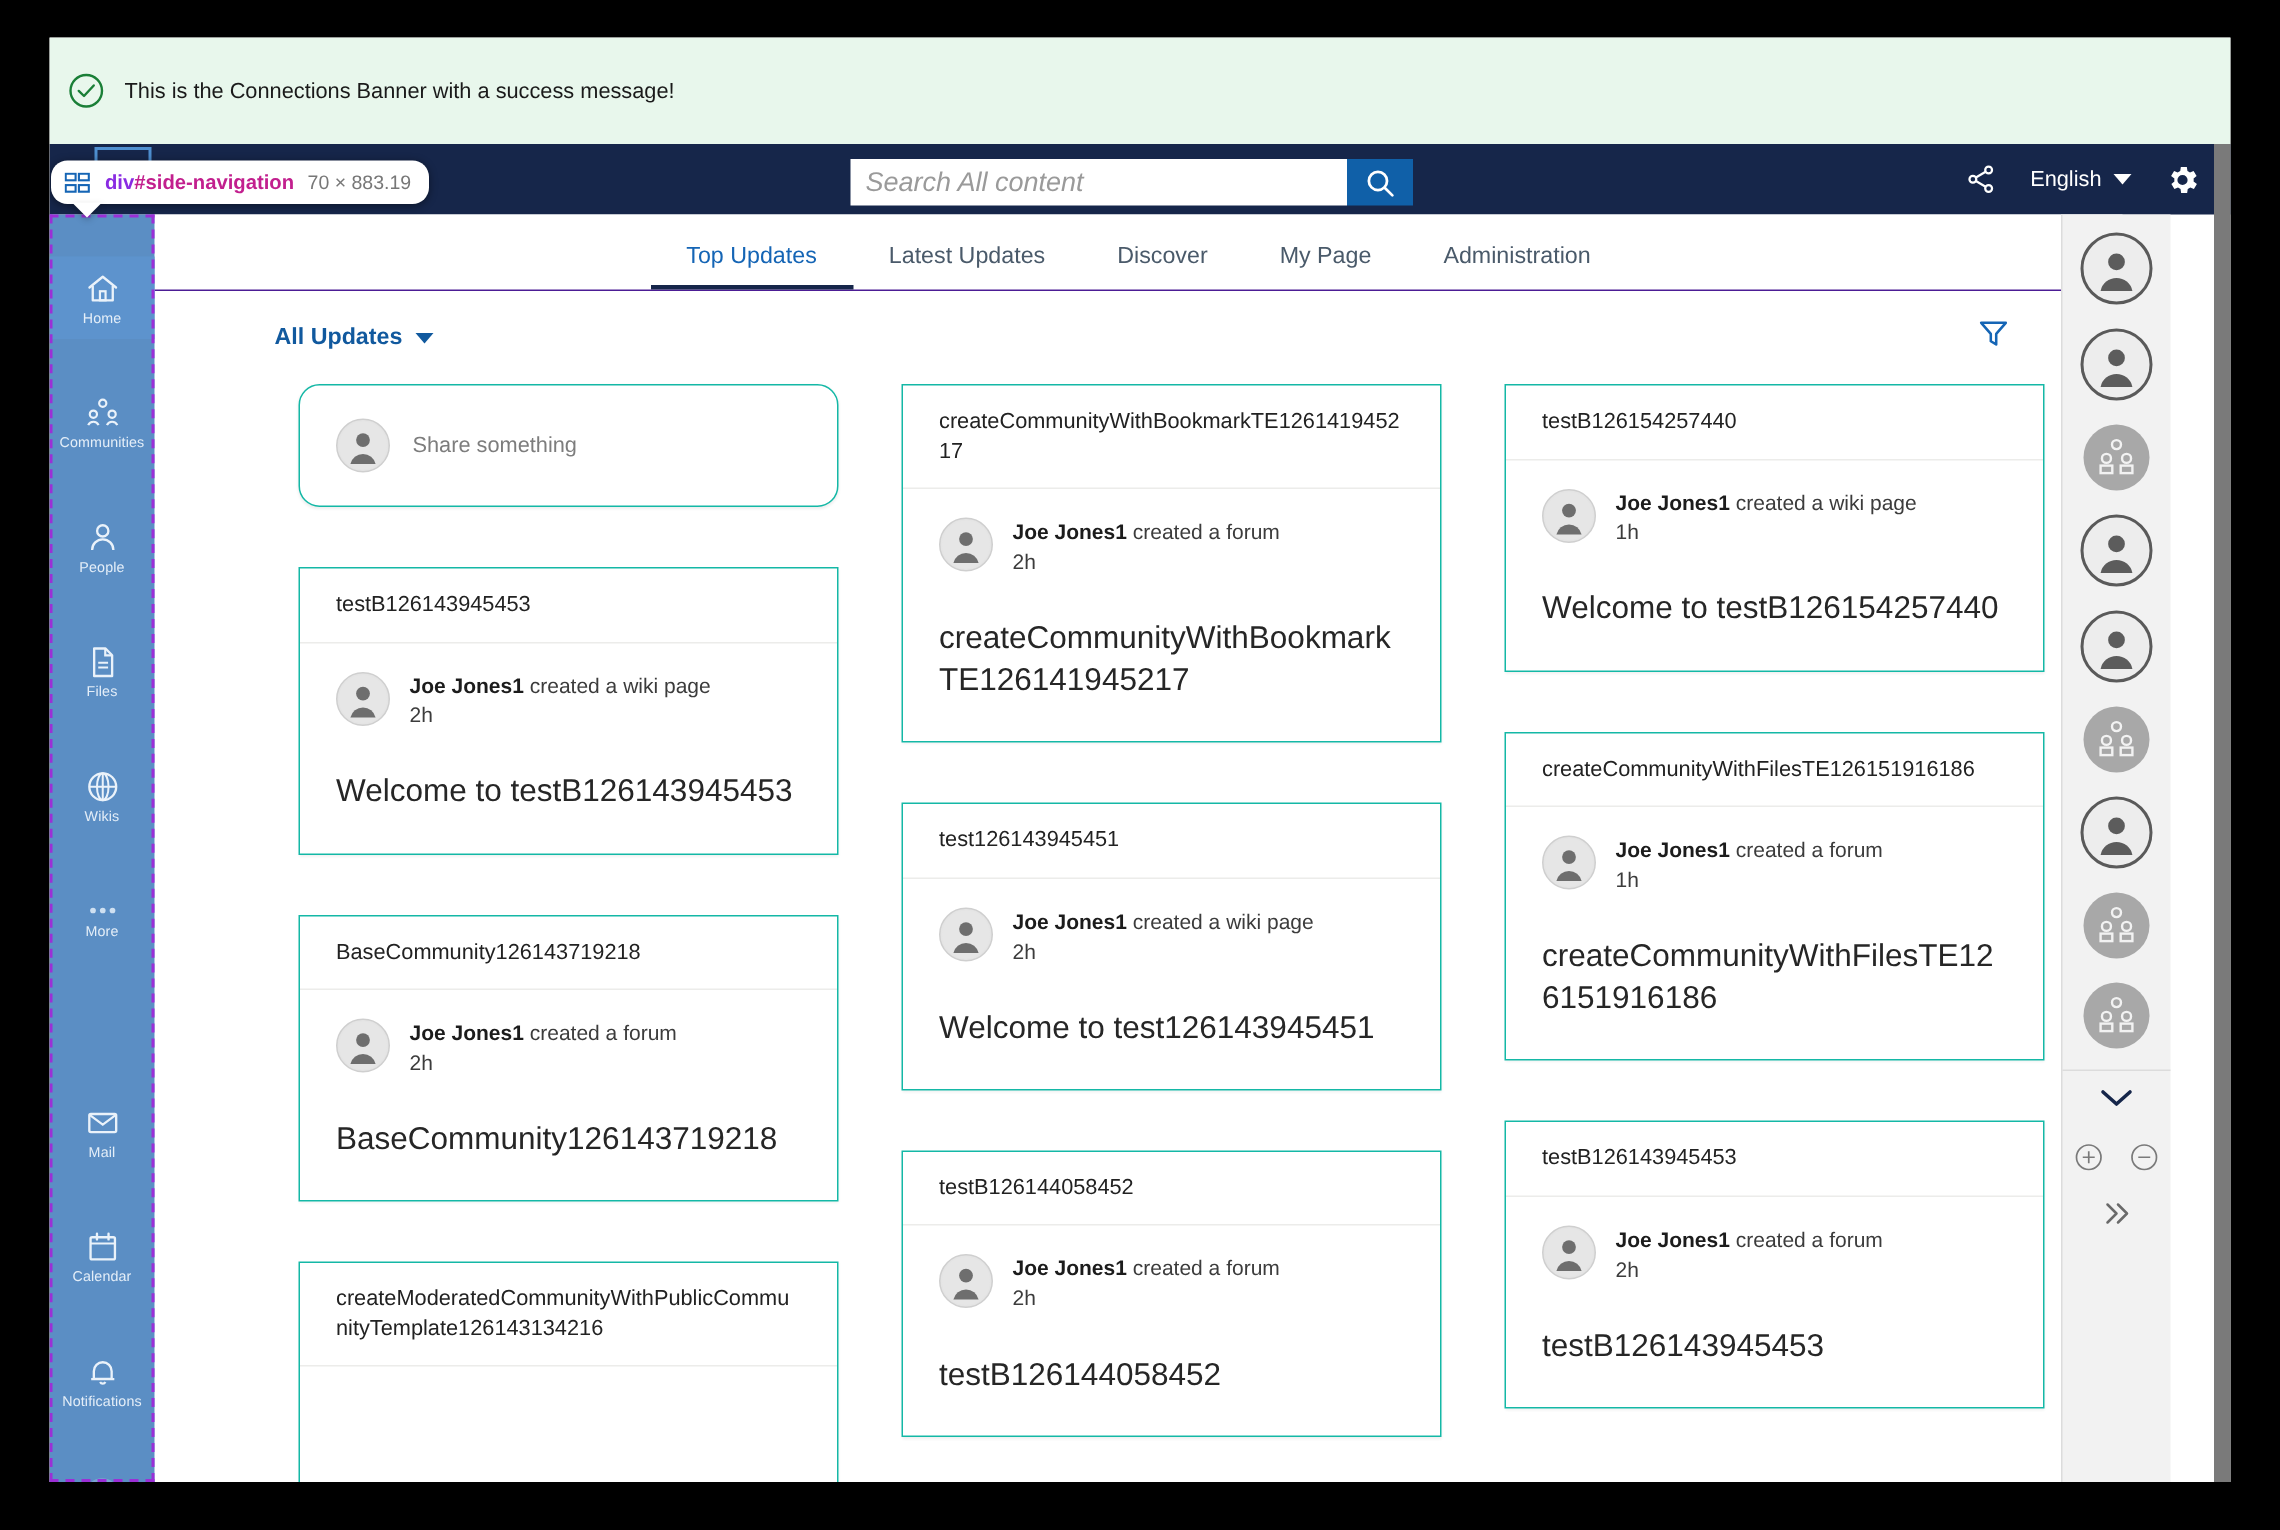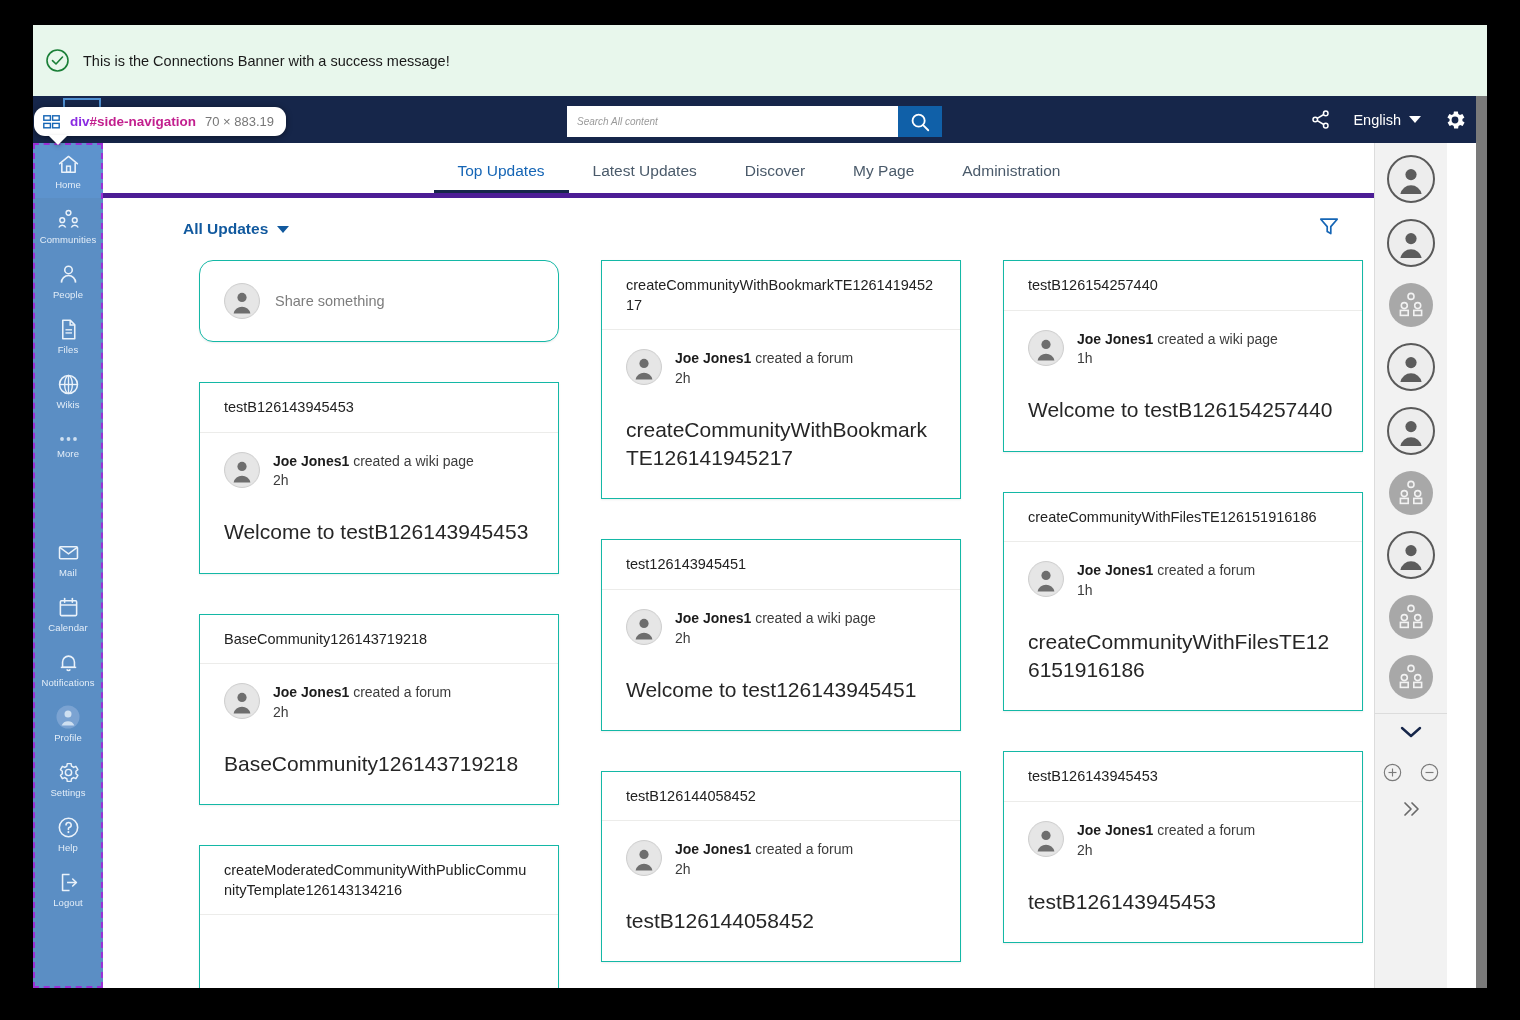--- a/index.html
+++ b/index.html
@@ -78,21 +78,21 @@
     left: 534px;
     top: 10px;
     width: 375px;
     height: 31px;
     display: flex;
   }
   #topbar input.search {
     flex: 1;
     border: none;
     outline: none;
-    font-size: 10px;
+    font-size: 18px;
     font-style: italic;
     color: #444;
     padding: 0 10px;
     background: #ffffff;
     font-family: "Liberation Sans", sans-serif;
   }
   #topbar input.search::placeholder {
     color: #9a9a9a;
     font-style: italic;
   }
@@ -182,20 +182,21 @@
   #side-nav .nav-group-top { padding-top: 0; }
   .nav-item {
     height: 55px;
     display: flex;
     flex-direction: column;
     align-items: center;
     justify-content: center;
     color: #e4eef8;
     cursor: pointer;
     user-select: none;
+    margin-top: 28px;
   }
   .nav-item.active { background: #5d93cd; }
   .nav-item .label {
     font-size: 9.5px;
     margin-top: 3px;
     letter-spacing: .1px;
     line-height: 1;
   }
   .nav-item svg { display: block; }
   #side-nav .spacer { height: 58px; }
@@ -205,21 +206,21 @@
     position: absolute;
     left: 70px;
     top: 118px;
     width: 1312px;
     height: 845px;
     background: #ffffff;
     overflow: hidden;
   }
   #tabs {
     height: 50px;
-    border-bottom: 5px solid #4c1d95;
+    border-bottom: 1px solid #4c1d95;
     display: flex;
     align-items: flex-end;
     justify-content: center;
     gap: 0;
   }
   .tab {
     padding: 0 24px 12px 24px;
     font-size: 15.5px;
     color: #4a5a6a;
     cursor: pointer;

